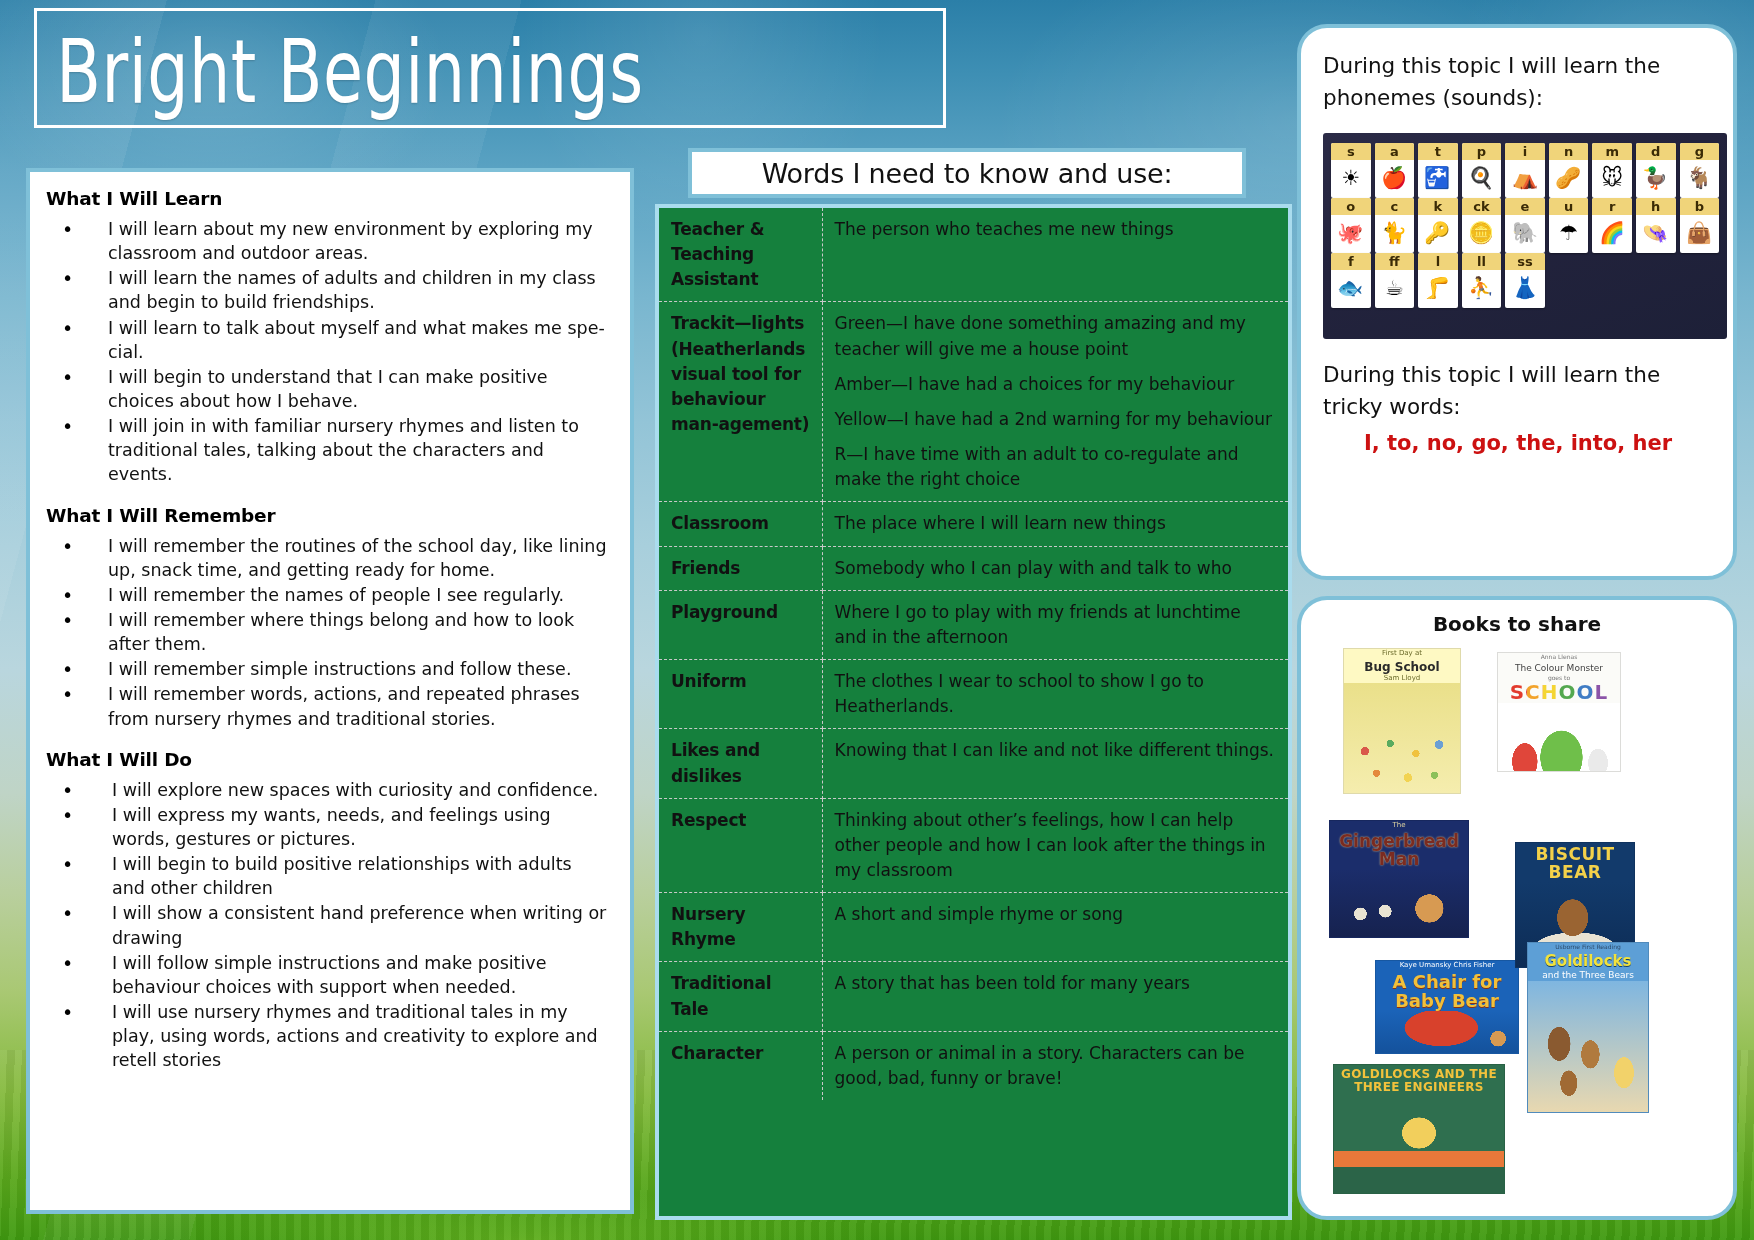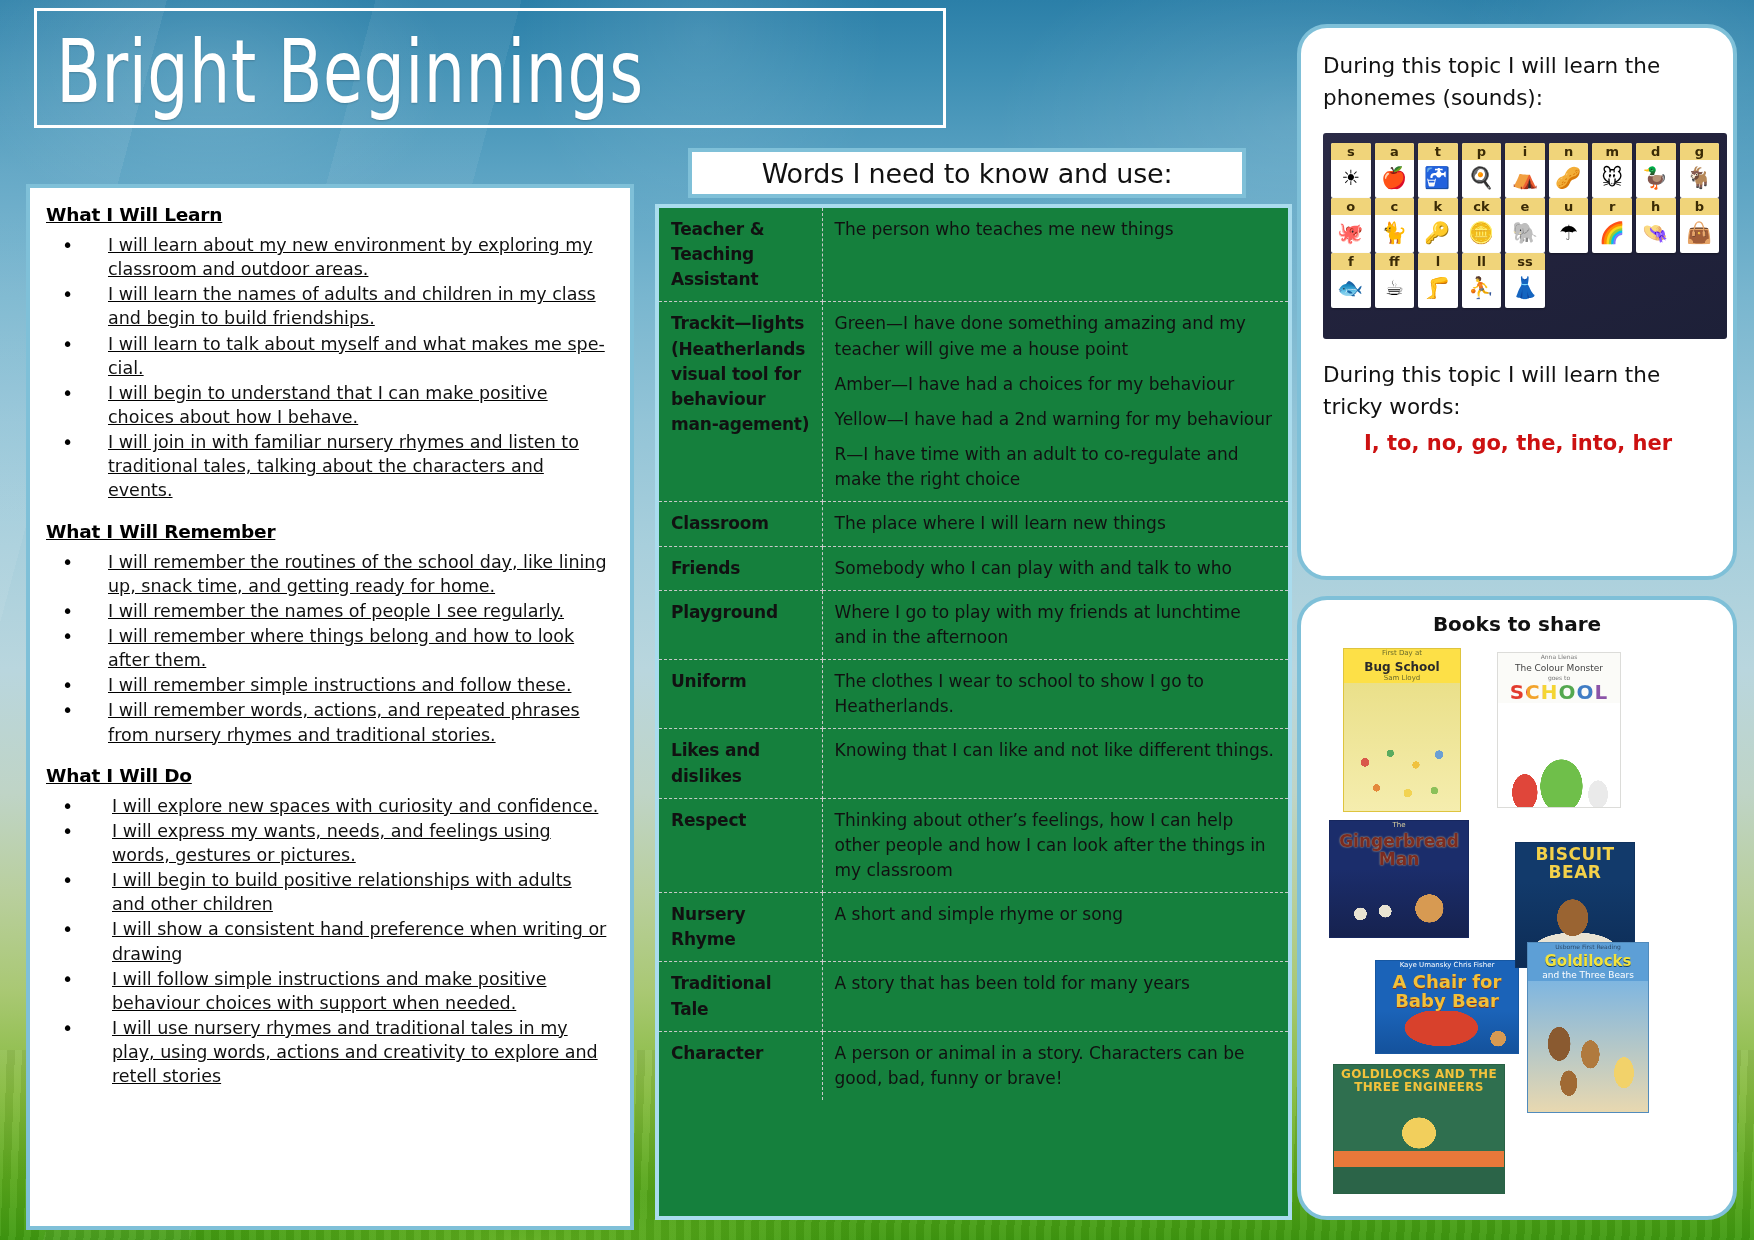--- a/index.html
+++ b/index.html
@@ -71,27 +71,26 @@
     white-space: nowrap;
     font-weight: 400;
     transform: scaleX(0.88) scaleY(1.18);
     transform-origin: left center;
     text-shadow: 0 1px 2px rgba(0,0,0,0.18);
   }
 
   
   .left-panel {
     position: absolute;
-    left: 26px; top: 184px;
+    left: 26px; top: 168px;
     width: 608px; height: 1046px;
     background: #ffffff;
     border: 4px solid #7fc0d8;
     padding: 16px 20px 10px 16px;
     overflow: hidden;
-    text-decoration: underline;
   }
   .sec-head {
     font-family: "DejaVu Sans", sans-serif;
     font-weight: bold;
     font-size: 18.5px;
     color: #000;
     margin-bottom: 6px;
     letter-spacing: -0.2px;
   }
   .sec-head.spaced { margin-top: 18px; }
@@ -263,36 +262,36 @@
     justify-content: flex-start;
     text-align: center;
     font-family: "DejaVu Sans", sans-serif;
     line-height: 1.05;
   }
   .bk-title { font-weight: bold; width: 100%; padding: 3px 2px 0; }
   .bk-sub { width: 100%; padding: 1px 2px; }
   .bk-art { flex: 1; width: 100%; position: relative; }
 
   
-  .bk1 { left: 28px; top: 6px; width: 118px; height: 164px; background: #fde047; }
+  .bk1 { left: 28px; top: 6px; width: 118px; height: 146px; background: #fef9c3; }
   .bk1 .bk-title { font-size: 12px; color: #2a2a2a; }
   .bk1 .bk-sub { font-size: 7px; color: #6a6a2a; }
   .bk1 .bk-art {
     background:
       radial-gradient(circle 7px at 18% 62%, #d9584a 60%, transparent 61%),
       radial-gradient(circle 6px at 40% 55%, #5aab5f 60%, transparent 61%),
       radial-gradient(circle 6px at 62% 64%, #f0c23e 60%, transparent 61%),
       radial-gradient(circle 7px at 82% 56%, #6b9fd4 60%, transparent 61%),
       radial-gradient(circle 6px at 28% 82%, #e4893c 60%, transparent 61%),
       radial-gradient(circle 7px at 55% 86%, #f2d352 60%, transparent 61%),
       radial-gradient(circle 6px at 78% 84%, #8cc05a 60%, transparent 61%),
       linear-gradient(to bottom, #eae08a, #f5edae);
   }
   
-  .bk2 { left: 182px; top: 10px; width: 124px; height: 156px; background: #fbfbf8; }
+  .bk2 { left: 182px; top: 10px; width: 124px; height: 120px; background: #fbfbf8; }
   .bk2 .bk-sub { font-size: 6px; color: #777; }
   .bk2 .bk-title { font-size: 9px; color: #444; font-weight: normal; }
   .bk2 .bk-school { font-size: 20px; font-weight: bold; letter-spacing: 1px;
     background: linear-gradient(90deg,#e23b2e 0 17%, #f2a32b 17% 34%, #f4d534 34% 50%, #54a84f 50% 67%, #3f7cc4 67% 84%, #8b53a8 84% 100%);
     -webkit-background-clip: text; background-clip: text; color: transparent; }
   .bk2 .bk-art {
     background:
       radial-gradient(ellipse 30px 38px at 52% 80%, #6fbf4a 70%, transparent 71%),
       radial-gradient(ellipse 18px 26px at 22% 86%, #e0463a 70%, transparent 71%),
       radial-gradient(ellipse 14px 20px at 82% 88%, #eaeaea 70%, transparent 71%),

